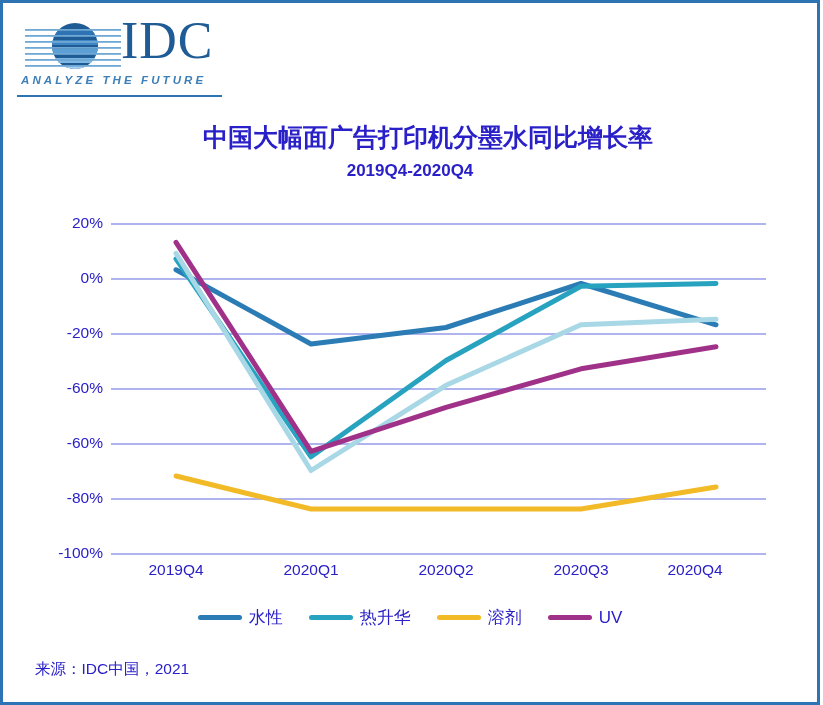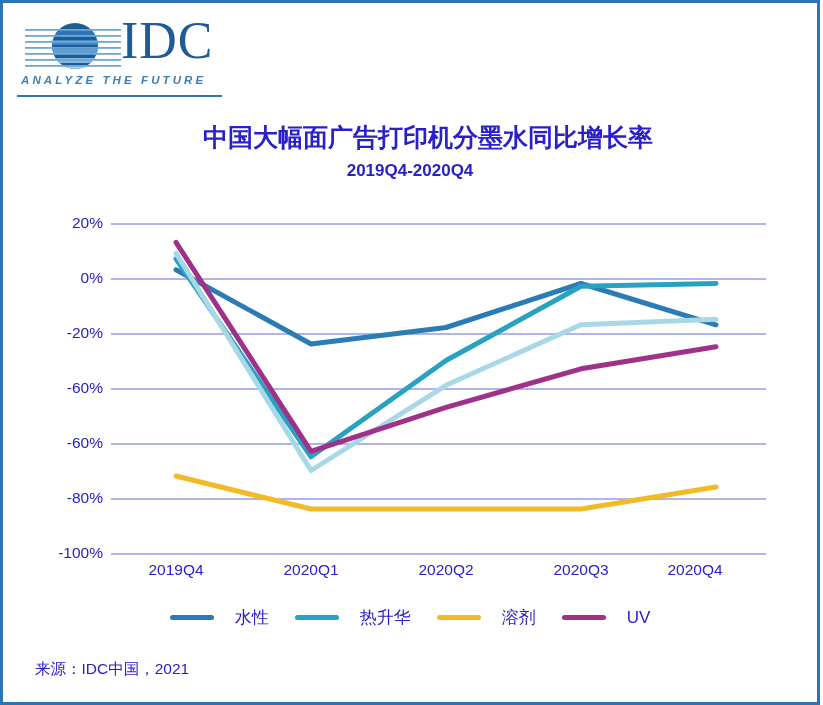--- a/index.html
+++ b/index.html
@@ -31,21 +31,21 @@
   .ytick{position:absolute;left:-92px;width:84px;text-align:right;}
 
   .xtick{position:absolute;top:558px;font-size:15.5px;color:#2A20C8;
          text-align:center;transform:translateX(-50%);}
 
   svg#lines{position:absolute;left:0;top:0;width:823px;height:705px;overflow:visible;}
 
   
   #legend{position:absolute;left:0;right:0;top:603px;display:flex;
           justify-content:center;align-items:center;gap:26px;}
-  .legend-item{display:flex;align-items:center;gap:21px;}
+  .legend-item{display:flex;align-items:center;gap:7px;}
   .legend-swatch{display:block;width:44px;height:5px;border-radius:2.5px;}
   .legend-label{font-size:17px;color:#2A20C8;}
 
   
   #source{position:absolute;left:32px;top:656px;font-size:15.5px;color:#2A20C8;}
 </style>
 </head>
 <body>
 
 <div id="page">

